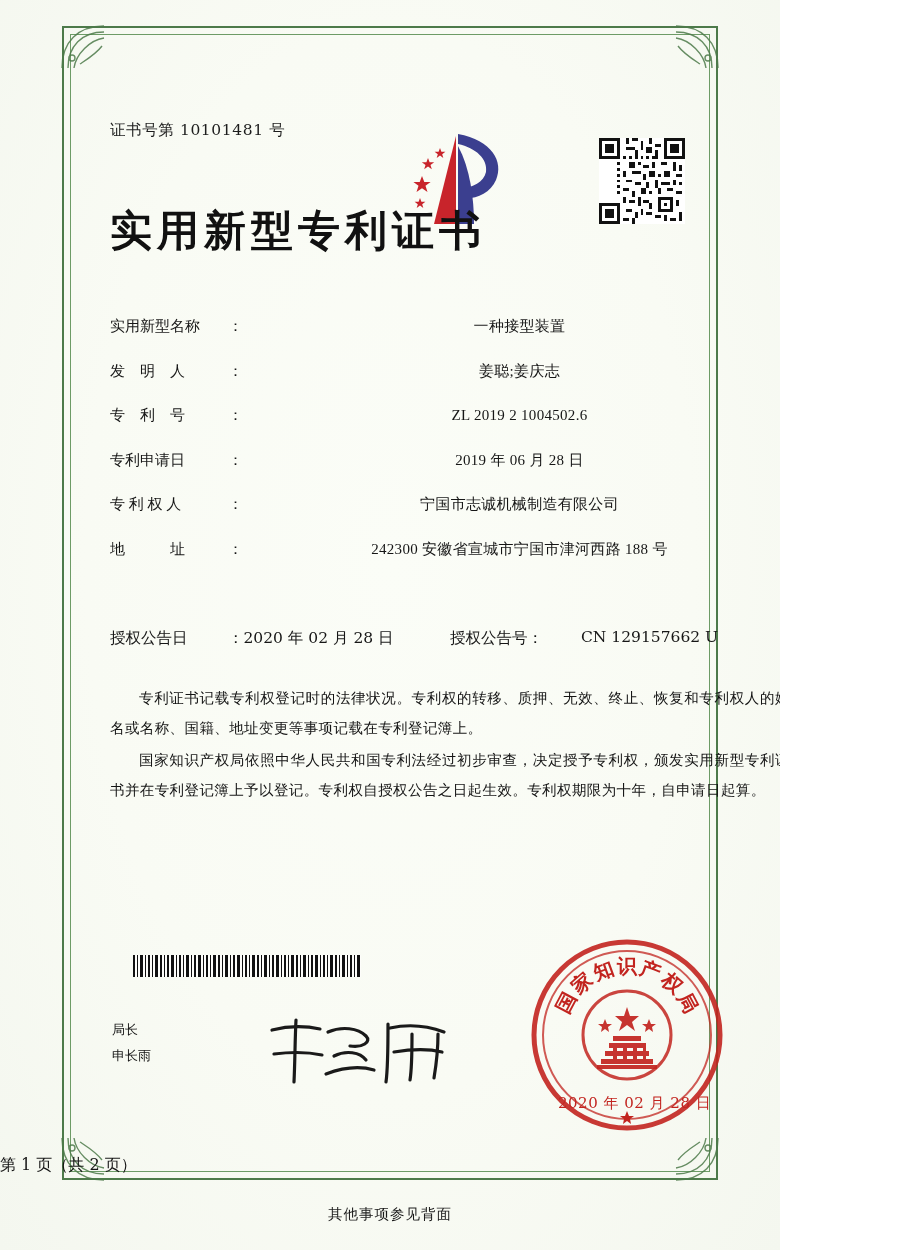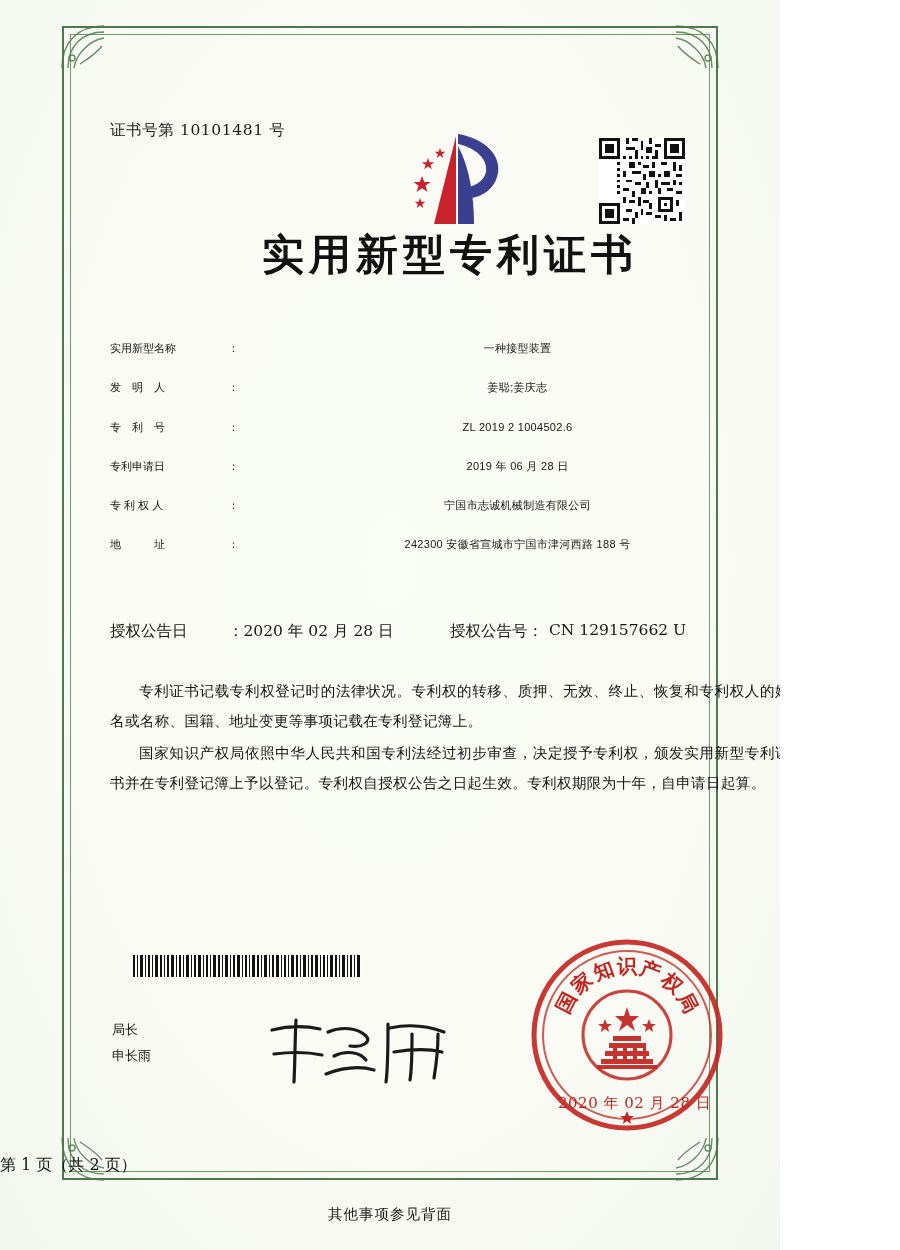--- a/index.html
+++ b/index.html
@@ -81,37 +81,36 @@
   
   .qr {
     position: absolute;
     right: 95px;
     top: 138px;
     width: 86px;
     height: 86px;
   }
 
   .title {
-    margin-top: 86px;
-    text-align: center;
+    margin-top: 62px;
     font-family: "DejaVu Serif", serif;
     font-weight: bold;
     font-size: 42px;
     letter-spacing: 5px;
     color: #111;
   }
 
   .fields {
     margin-top: 58px;
   }
   .field {
     display: flex;
     align-items: baseline;
-    font-family: Liberation Sans, sans-serif;
-    font-size: 11px;
+    font-family: Liberation Serif, serif;
+    font-size: 15px;
     color: #161616;
     margin-bottom: 25px;
     line-height: 1.3;
   }
   .field .lab {
     width: 118px;
     flex: 0 0 118px;
     letter-spacing: 0px;
     white-space: pre;
   }
@@ -121,21 +120,21 @@
   .field-row2 {
     display: flex;
     align-items: baseline;
     font-family: "DejaVu Serif", serif;
     font-size: 15.5px;
     color: #161616;
     margin-bottom: 25px;
   }
   .field-row2 .left { width: 340px; flex: 0 0 340px; display:flex;margin-top:44px; }
   .field-row2 .left .lab { width:118px; flex:0 0 118px; white-space:pre; }
-  .field-row2 .right { display: flex; }
+  .field-row2 .right { display: flex; gap: 32px; }
   .field-row2 .right .lab { margin-right: 6px; white-space:pre; }
 
   .para {
     font-family: "DejaVu Serif", serif;
     font-size: 14.5px;
     line-height: 30px;
     color: #141414;
     text-align: justify;
     text-indent: 2em;
     margin: 0 0 2px 0;

